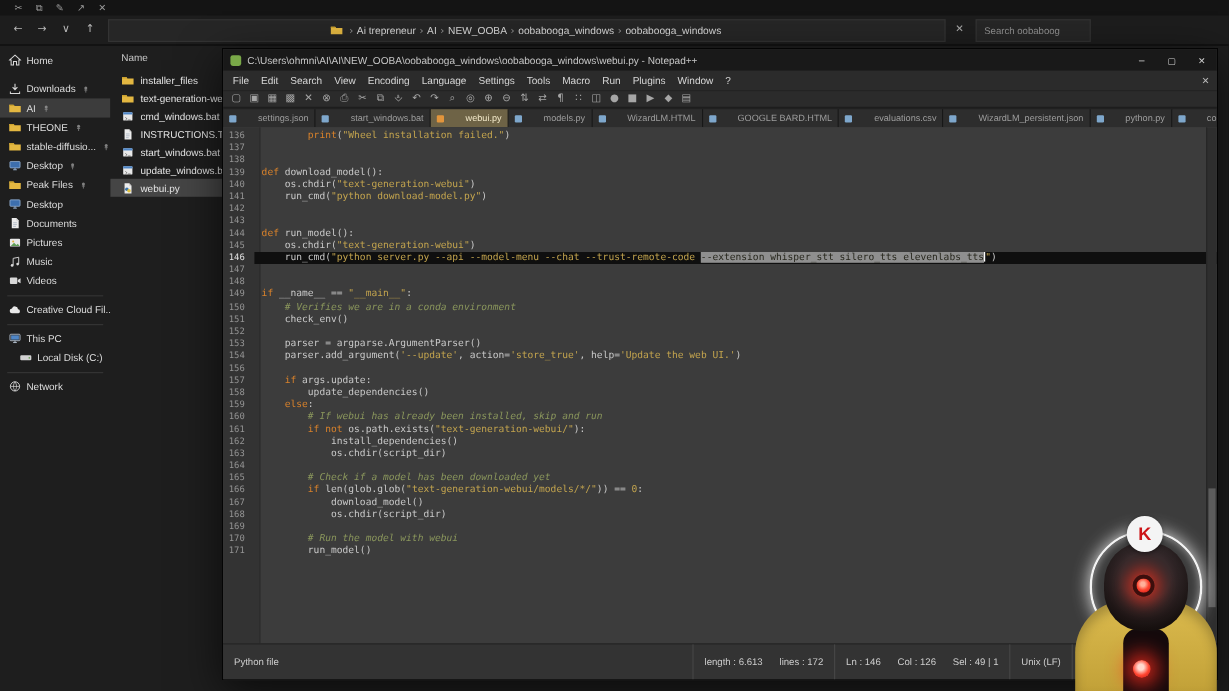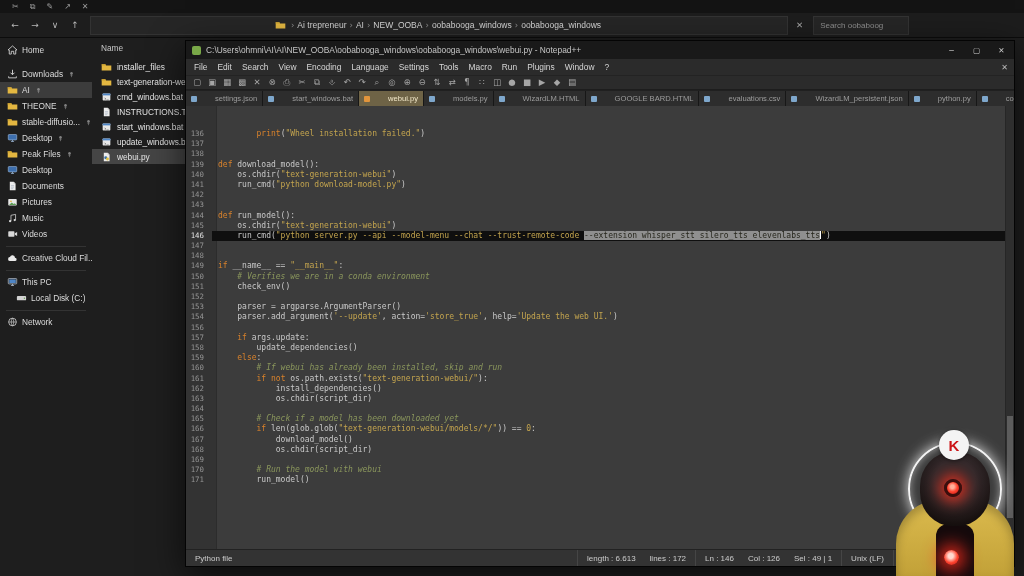--- a/index.html
+++ b/index.html
@@ -60,39 +60,39 @@
   .npp-tabs { height:16px; background:#202020; display:flex; align-items:flex-end; overflow:hidden; flex:0 0 auto; }
   .tab { height:15px; display:flex; align-items:center; gap:18px; padding:0 5px; background:#2d2d2d;
          border-right:1px solid #171717; color:#9d9d9d; font-size:7.6px; white-space:nowrap;justify-content:center; }
   .tab.active { background:#6e6346; color:#f2e8c9; }
   .tab-disk { width:6px; height:6px; background:#7ea7cc; border-radius:1px; flex:0 0 auto; }
   .tab.active .tab-disk { background:#e2953c; }
 
   .npp-editor { flex:1 1 auto; position:relative; background:#3c3c3c; overflow:hidden; }
   .npp-editor::before { content:""; position:absolute; left:0; top:0; bottom:0; width:30px;
                         background:#333333; border-right:1px solid #2c2c2c; }
-  .code-rows { position:relative; z-index:1; padding-top:2px;margin-top:21px; }
+  .code-rows { position:relative; z-index:1; padding-top:2px; }
   .code-row { display:flex; height:10.2px; }
   .gutter-num { width:26px; flex:0 0 auto; text-align:right; padding-right:8px; color:#949494;
                 font-family:"DejaVu Sans Mono", monospace; font-size:7.4px; line-height:10.2px; }
   .code-cell { flex:1 1 auto; font-family:"DejaVu Sans Mono", monospace; font-size:8px; line-height:10.2px;
                white-space:pre; padding-left:6px; color:#c9c9c9; overflow:hidden; }
   .code-row.cur .code-cell { background:#0f0f0f; }
   .code-row.cur .gutter-num { color:#e3e3e3; }
   .tok-p { color:#c9c9c9; }
   .tok-k { color:#d9822b; }
   .tok-s { color:#c3a44e; }
   .tok-c { color:#8a965c; font-style:italic; }
   .tok-n { color:#c3a44e; }
   .tok-x { background:#8f8f8f; color:#26261c; }
   .caret { display:inline-block; width:1px; height:8px; background:#ffffff; vertical-align:-1px; }
   .v-scroll { position:absolute; right:0; top:0; bottom:0; width:9px; background:#2e2e2e; border-left:1px solid #262626; z-index:2; }
   .v-thumb { position:absolute; left:1px; width:6px; background:#5c5c5c; top:70%; height:23%; }
 
-  .npp-status { height:17px; background:#333333; border-top:1px solid #222; display:flex; align-items:center;
+  .npp-status { height:30px; background:#333333; border-top:1px solid #222; display:flex; align-items:center;
                 font-size:8px; color:#cdcdcd; flex:0 0 auto; }
   .st-seg { padding:0 9px; border-right:1px solid #454545; height:100%; display:flex; align-items:center; gap:14px; white-space:nowrap; }
   .st-doc { flex:1 1 auto; }
   .st-tail { width:120px; border-right:none; }
 
   
   .avatar { position:absolute; left:885px; top:425px; width:139px; height:151px; z-index:50; pointer-events:none; }
   .av-ring { position:absolute; left:23px; top:17px; width:94px; height:94px; border-radius:50%;
              border:2px solid #f3f3f3; box-shadow:0 0 14px rgba(255,255,255,.85), inset 0 0 8px rgba(255,255,255,.5); z-index:1; }
   .av-body { position:absolute; left:11px; top:75px; width:118px; height:76px; z-index:2;

